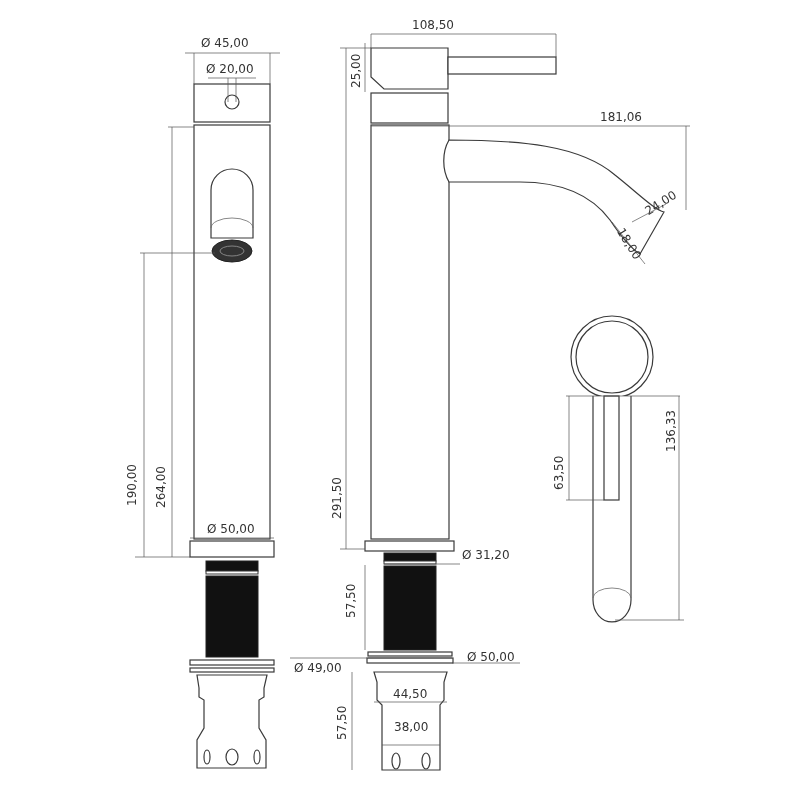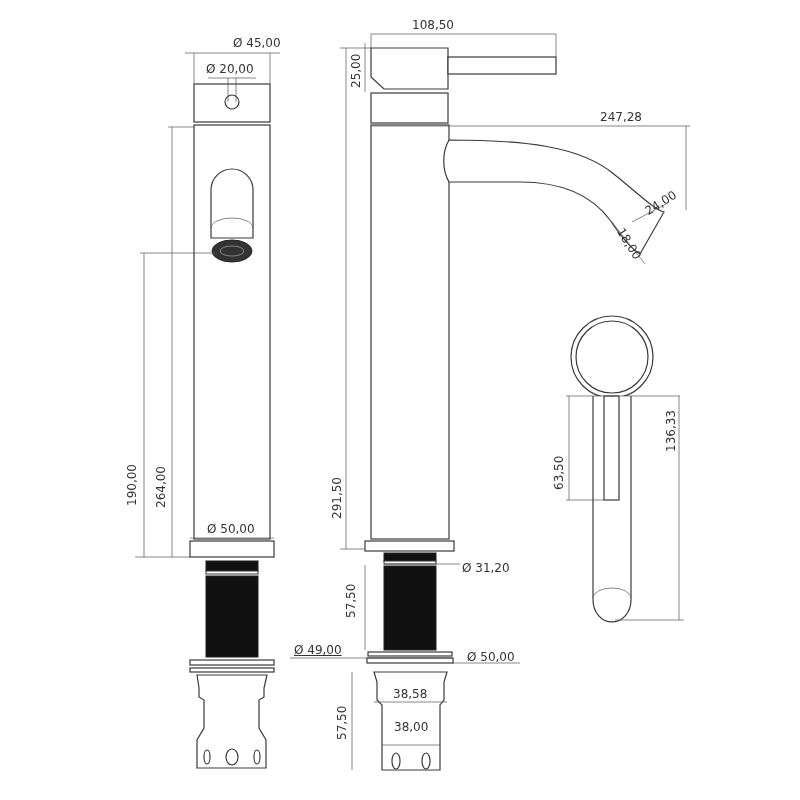--- a/index.html
+++ b/index.html
@@ -108,34 +108,34 @@
     <path class="thin" d="M593,598 A19,10 0 0 1 631,598"></path>
     <rect class="part" x="604" y="396" width="15" height="104"></rect>
     <line class="dim" x1="566" y1="396" x2="680" y2="396"></line>
     <line class="dim" x1="569" y1="396" x2="569" y2="500"></line>
     <line class="dim" x1="566" y1="500" x2="604" y2="500"></line>
     <line class="dim" x1="679" y1="396" x2="679" y2="620"></line>
     <line class="dim" x1="615" y1="620" x2="684" y2="620"></line>
   </g>
 </svg>
 
-<span class="lbl" style="left:201px;top:37px;margin-left:32px;">Ø 45,00</span>
+<span class="lbl" style="left:201px;top:37px;">Ø 45,00</span>
 <span class="lbl" style="left:206px;top:63px;">Ø 20,00</span>
 <span class="lbl rot" style="left:126px;top:506px;">190,00</span>
 <span class="lbl rot" style="left:155px;top:508px;">264,00</span>
 <span class="lbl" style="left:207px;top:523px;">Ø 50,00</span>
 
 <span class="lbl" style="left:412px;top:19px;">108,50</span>
 <span class="lbl rot" style="left:350px;top:88px;">25,00</span>
-<span class="lbl" style="left:600px;top:111px;">247,28</span>
+<span class="lbl" style="left:600px;top:111px;">181,06</span>
 <span class="lbl" style="left:643px;top:207px;transform:rotate(-32deg);transform-origin:left top;">24,00</span>
 <span class="lbl" style="left:625px;top:226px;transform:rotate(58deg);transform-origin:left top;">18,00</span>
 <span class="lbl rot" style="left:331px;top:519px;">291,50</span>
-<span class="lbl" style="left:462px;top:562px;">Ø 31,20</span>
+<span class="lbl" style="left:462px;top:549px;">Ø 31,20</span>
 <span class="lbl rot" style="left:345px;top:618px;">57,50</span>
-<span class="lbl" style="left:294px;top:644px;text-decoration:underline;">Ø 49,00</span>
+<span class="lbl" style="left:294px;top:662px;">Ø 49,00</span>
 <span class="lbl" style="left:467px;top:651px;">Ø 50,00</span>
-<span class="lbl" style="left:393px;top:688px;">38,58</span>
+<span class="lbl" style="left:393px;top:688px;">44,50</span>
 <span class="lbl" style="left:394px;top:721px;">38,00</span>
 <span class="lbl rot" style="left:336px;top:740px;">57,50</span>
 
 <span class="lbl rot" style="left:553px;top:490px;">63,50</span>
 <span class="lbl rot" style="left:665px;top:452px;">136,33</span>
 
 </body></html>

